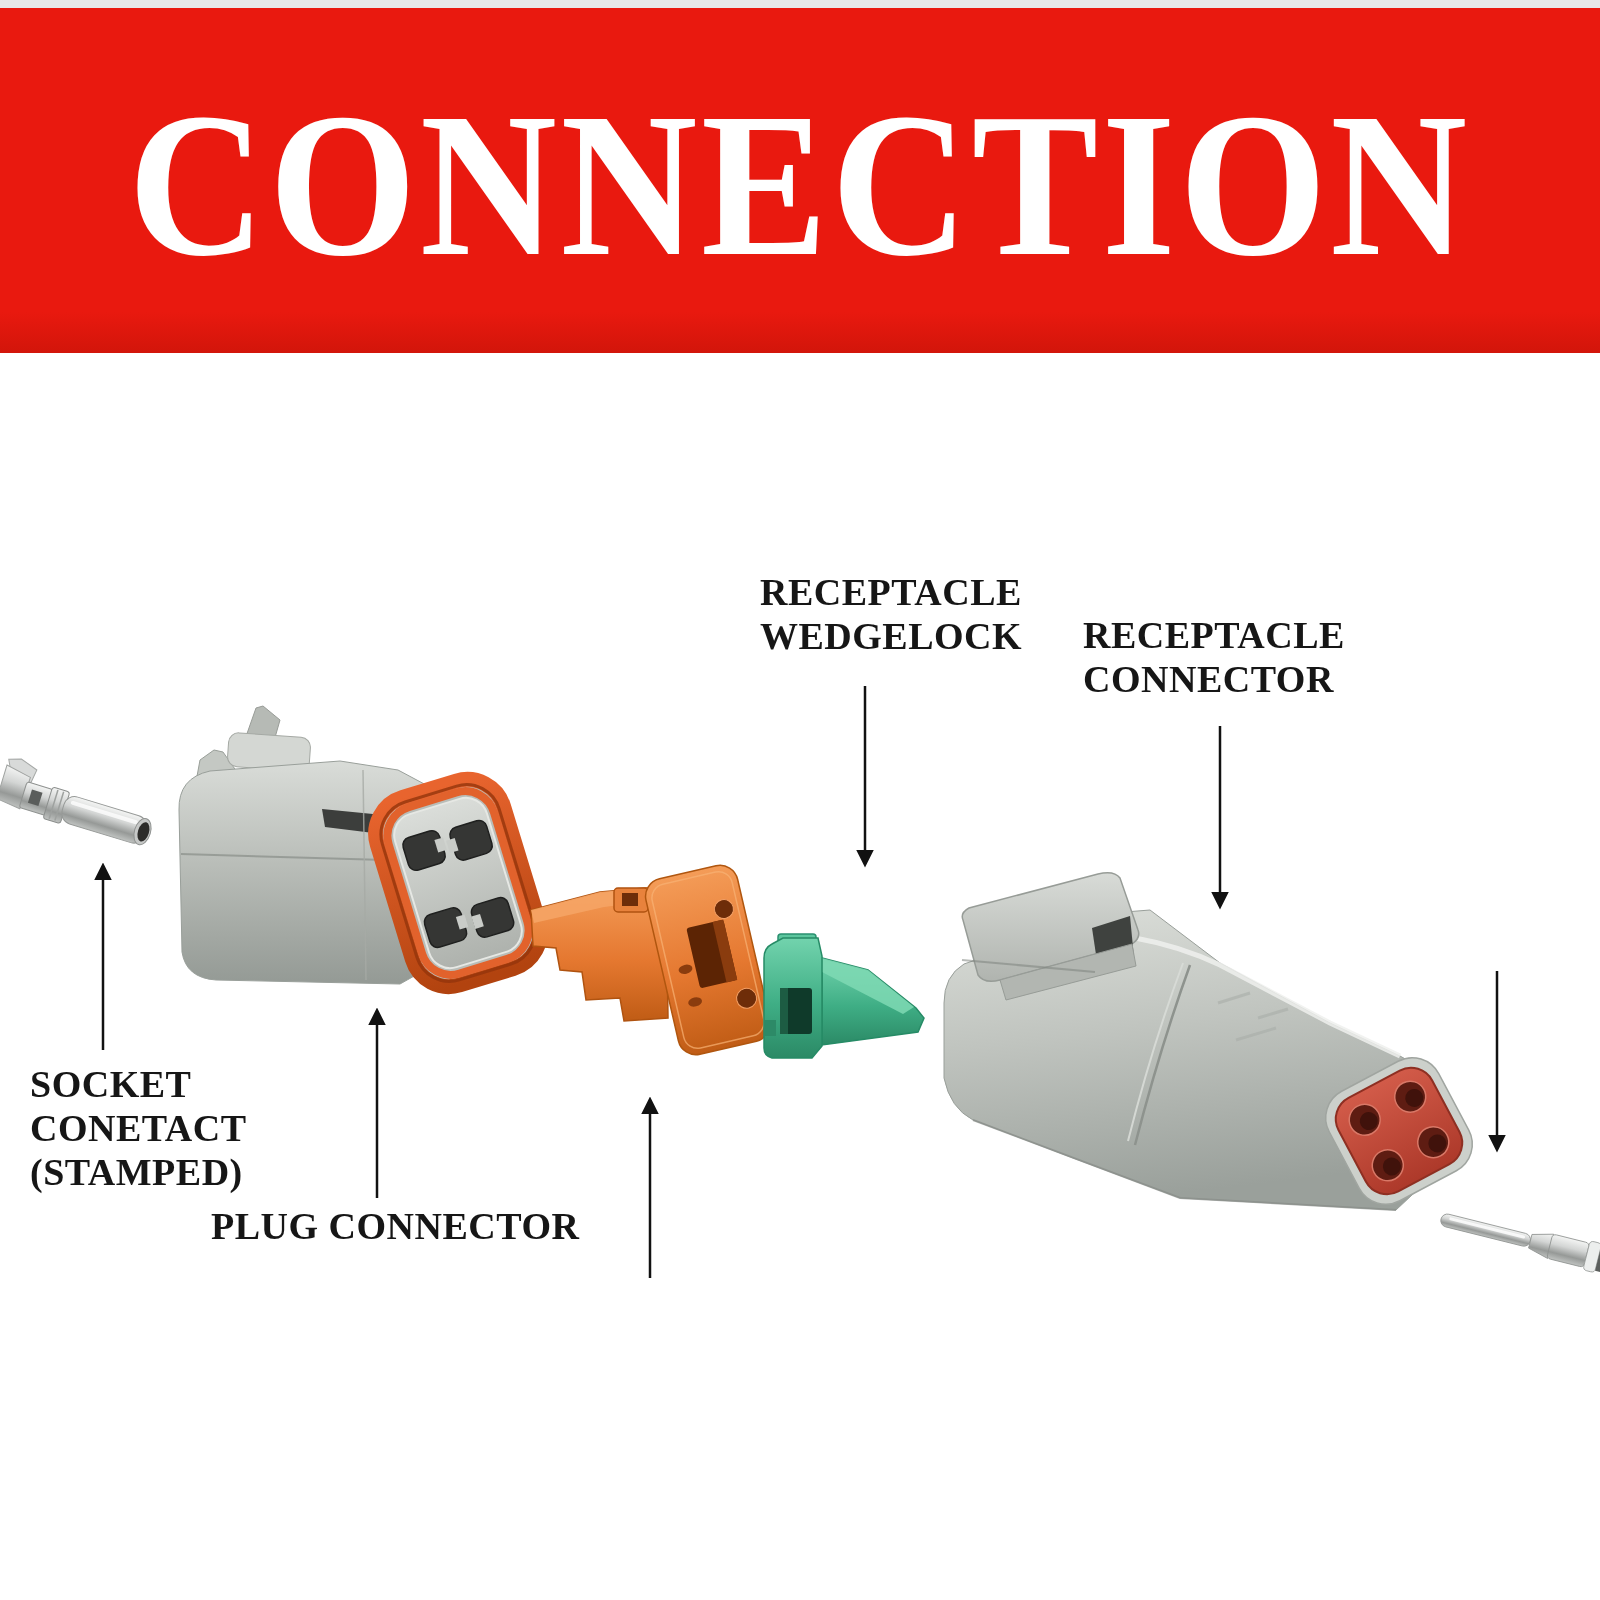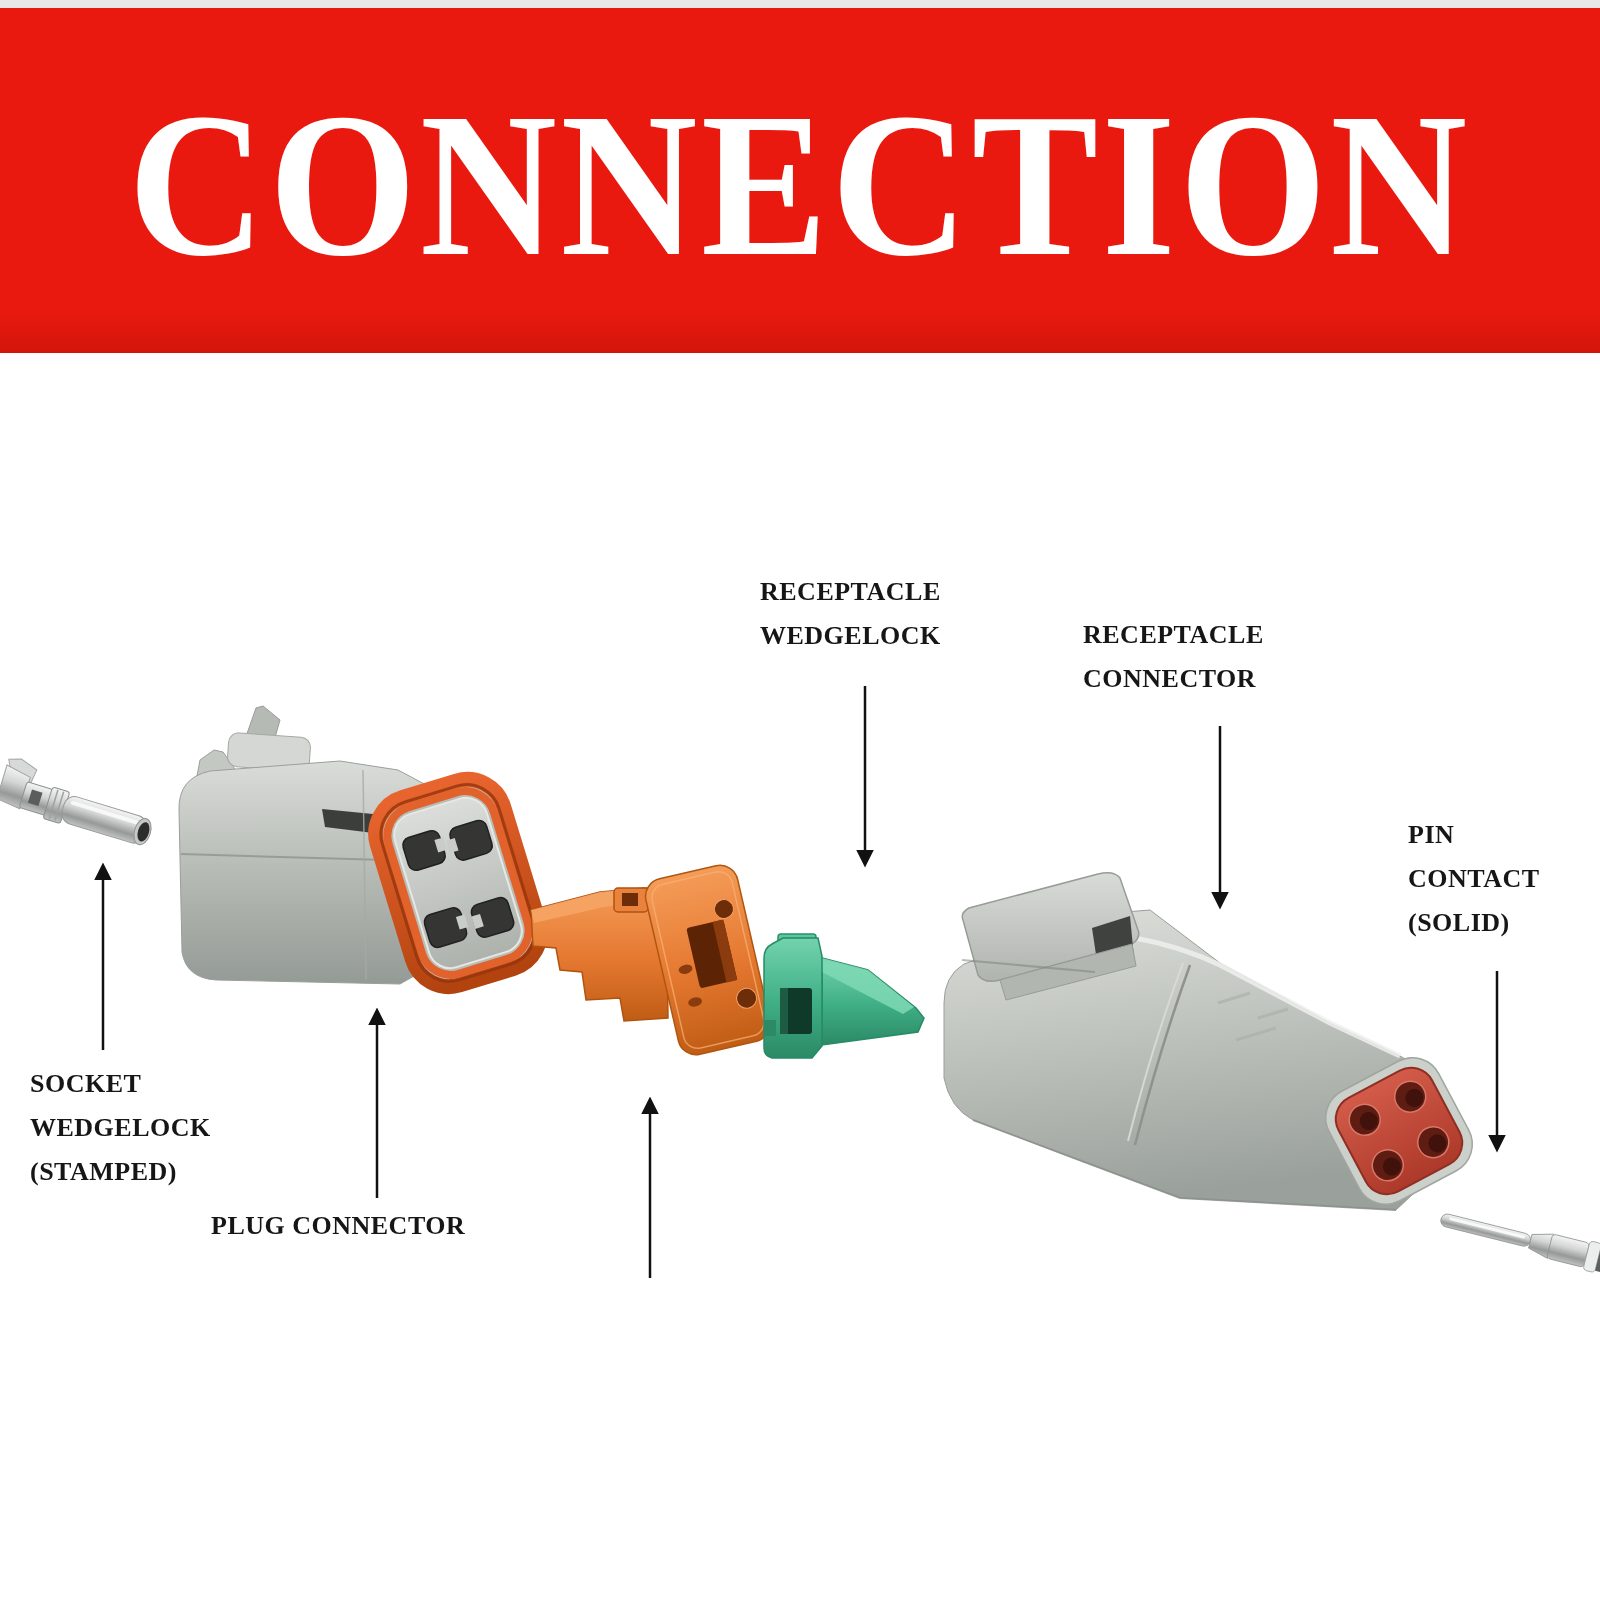--- a/index.html
+++ b/index.html
@@ -25,21 +25,21 @@
     font-weight:700;font-size:206px;line-height:206px;
     letter-spacing:4px;
     transform:scaleX(0.92);
     transform-origin:center center;
     white-space:nowrap;
     padding-top:8px;
   }
   .lbl{
     position:absolute;
     color:var(--label-black);
-    font-weight:700;font-size:26px;line-height:44px;
+    font-weight:700;font-size:38px;line-height:44px;
     letter-spacing:0.5px;
     white-space:pre-line;
   }
   .scene{position:absolute;left:0;top:0;}
 </style>
 </head>
 <body>
 
 <div class="page">
 
@@ -223,21 +223,18 @@
       <line x1="865" y1="678" x2="865" y2="856" marker-end="url(#ah)"></line>
       <line x1="1220" y1="718" x2="1220" y2="898" marker-end="url(#ah)"></line>
       <line x1="1497" y1="963" x2="1497" y2="1141" marker-end="url(#ah)"></line>
     </g>
   </svg>
 
   <div class="lbl" style="left:760px;top:562px;">RECEPTACLE
 WEDGELOCK</div>
   <div class="lbl" style="left:1083px;top:605px;">RECEPTACLE
 CONNECTOR</div>
-  <div class="lbl" style="left:1408px;top:805px;">PIN
-CONTACT
-(SOLID)</div>
   <div class="lbl" style="left:30px;top:1054px;">SOCKET
-WEDGELOCK
+CONETACT
 (STAMPED)</div>
   <div class="lbl" style="left:211px;top:1196px;">PLUG CONNECTOR</div>
 
 </div>
 
 </body></html>

